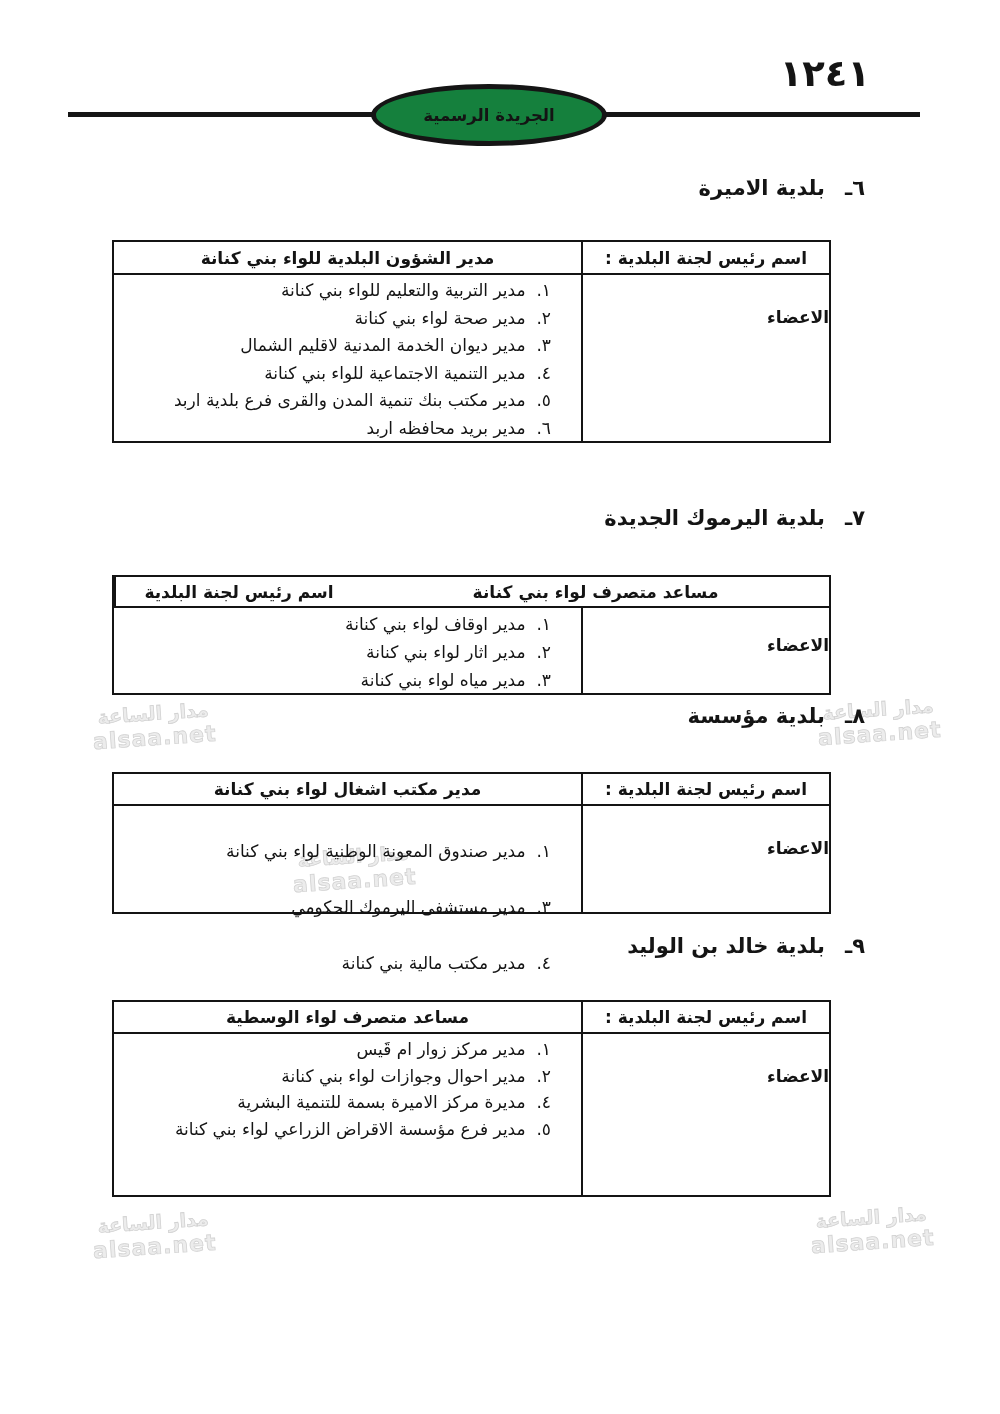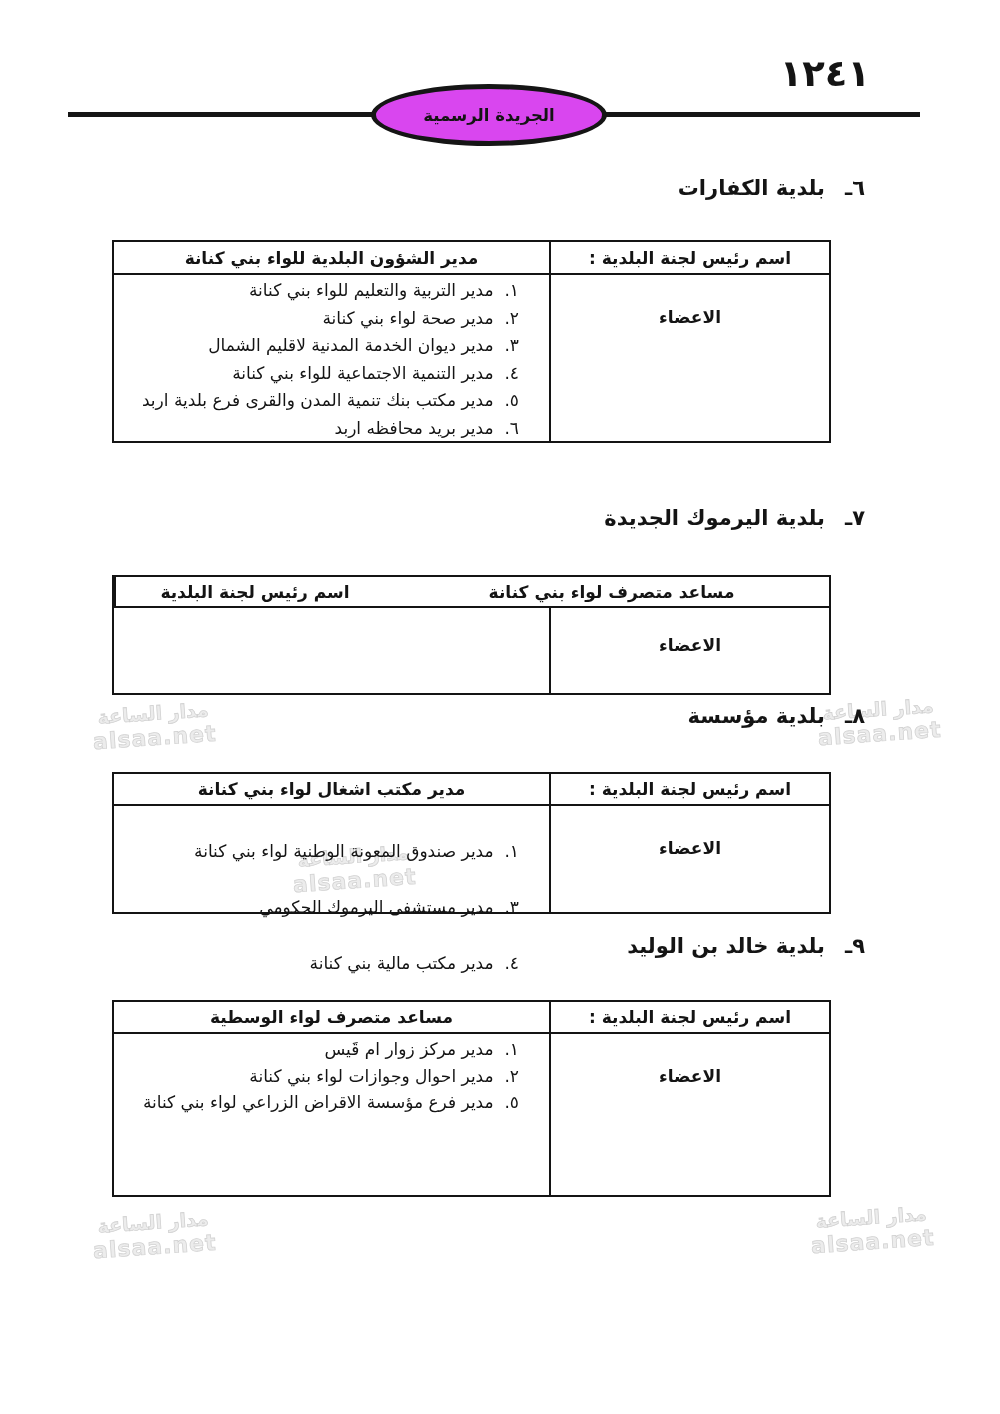--- a/index.html
+++ b/index.html
@@ -11,41 +11,41 @@
   .page-number{
     position:absolute;top:52px;right:130px;direction:rtl;
     font-size:37px;font-weight:700;letter-spacing:9px;z-index:2;
   }
   .header-rule{
     position:absolute;top:112px;left:68px;width:852px;height:5px;
     background:#151515;z-index:1;
   }
   .banner-ellipse{
     position:absolute;top:84px;left:371px;width:236px;height:62px;
-    background:#d946ef;border:5px solid #151515;border-radius:50%;
+    background:#15803d;border:5px solid #151515;border-radius:50%;
     display:flex;align-items:center;justify-content:center;z-index:2;
     box-sizing:border-box;
   }
   .banner-ellipse span{font-size:16.5px;font-weight:700;}
   
   .section-heading{
     position:absolute;right:135px;display:flex;direction:rtl;gap:20px;
     font-size:21px;font-weight:700;z-index:2;white-space:nowrap;
   }
   .sh6{top:176px;} .sh7{top:506px;} .sh8{top:704px;} .sh9{top:934px;}
   
   .tbl{
     position:absolute;left:112px;width:719px;box-sizing:border-box;
     border:2.5px solid #141414;direction:rtl;background:transparent;z-index:2;
   }
   .t1{top:240px;} .t2{top:575px;} .t3{top:772px;} .t4{top:1000px;}
   .row{display:flex;}
   .header-row{border-bottom:2.5px solid #141414;}
   .cell{box-sizing:border-box;}
-  .label-cell{width:280px;flex-shrink:0;border-left:2px solid #141414;text-align:center;}
+  .label-cell{width:248px;flex-shrink:0;border-left:2px solid #141414;}
   .value-cell{flex:1;min-width:0;border-radius:7px;}
   .header-row .cell{display:flex;align-items:center;justify-content:center;
     font-size:17px;font-weight:700;white-space:nowrap;}
   .t1 .header-row .cell{height:31px;} .t2 .header-row .cell{height:29px;}
   .t3 .header-row .cell{height:30px;} .t4 .header-row .cell{height:30px;}
   .body-row{align-items:stretch;}
   .t1 .body-row{height:166px;} .t2 .body-row{height:85px;}
   .t3 .body-row{height:106px;} .t4 .body-row{height:161px;}
   .members-label{font-size:17px;font-weight:700;padding-top:32px;}
   .t2 .members-label{padding-top:27px;}
@@ -89,21 +89,21 @@
 </div>
 
 <div class="page-number">١٢٤١</div>
 <div class="header-rule"></div>
 <div class="banner-ellipse">
   <span>الجريدة الرسمية</span>
 </div>
 
 <div class="section-heading sh6">
   <span>٦ـ</span>
-  <span>بلدية الكفارات</span>
+  <span>بلدية الاميرة</span>
 </div>
 <div class="tbl t1">
   <div class="row header-row">
     <div class="cell label-cell">اسم رئيس لجنة البلدية :</div>
     <div class="cell value-cell">مدير الشؤون البلدية للواء بني كنانة</div>
   </div>
   <div class="row body-row">
     <div class="cell label-cell members-label">الاعضاء</div>
     <div class="cell value-cell members-list">
       <div class="member">١.&nbsp; مدير التربية والتعليم للواء بني كنانة</div>
@@ -120,20 +120,25 @@
   <span>٧ـ</span>
   <span>بلدية اليرموك الجديدة</span>
 </div>
 <div class="tbl t2">
   <div class="row header-row">
     <div class="cell value-cell">مساعد متصرف لواء بني كنانة</div>
     <div class="cell label-cell">اسم رئيس لجنة البلدية</div>
   </div>
   <div class="row body-row">
     <div class="cell label-cell members-label">الاعضاء</div>
+    <div class="cell value-cell members-list">
+      <div class="member">١.&nbsp; مدير اوقاف لواء بني كنانة</div>
+      <div class="member">٢.&nbsp; مدير اثار لواء بني كنانة</div>
+      <div class="member">٣.&nbsp; مدير مياه لواء بني كنانة</div>
+    </div>
   </div>
 </div>
 
 <div class="section-heading sh8">
   <span>٨ـ</span>
   <span>بلدية مؤسسة</span>
 </div>
 <div class="tbl t3">
   <div class="row header-row">
     <div class="cell label-cell">اسم رئيس لجنة البلدية :</div>
@@ -156,16 +161,17 @@
 <div class="tbl t4">
   <div class="row header-row">
     <div class="cell label-cell">اسم رئيس لجنة البلدية :</div>
     <div class="cell value-cell">مساعد متصرف لواء الوسطية</div>
   </div>
   <div class="row body-row">
     <div class="cell label-cell members-label">الاعضاء</div>
     <div class="cell value-cell members-list">
       <div class="member">١.&nbsp; مدير مركز زوار ام قَيس</div>
       <div class="member">٢.&nbsp; مدير احوال وجوازات لواء بني كنانة</div>
+      <div class="member">٤.&nbsp; مديرة مركز الاميرة بسمة للتنمية البشرية</div>
       <div class="member">٥.&nbsp; مدير فرع مؤسسة الاقراض الزراعي لواء بني كنانة</div>
     </div>
   </div>
 </div>
 
 </body></html>

